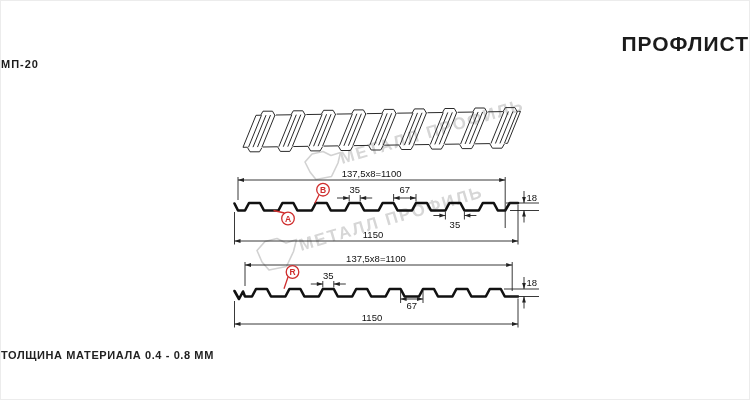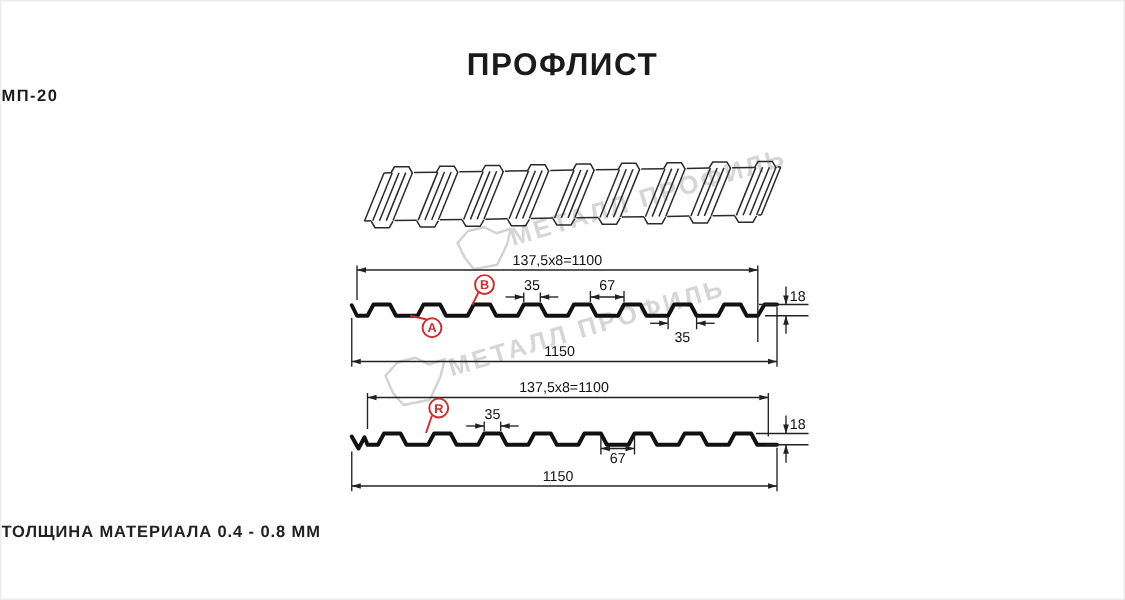--- a/index.html
+++ b/index.html
@@ -2,21 +2,21 @@
 <html><head>
 <meta charset="utf-8">
 <style>
   html,body{margin:0;padding:0;background:#fff;}
   .page{
     position:relative;width:750px;height:400px;background:#ffffff;
     font-family:"Liberation Sans",sans-serif;overflow:hidden;
     border:1px solid #ececec;box-sizing:border-box;
   }
   .title{
-    position:absolute;top:31px;left:0;width:100%;text-align:center;
+    position:absolute;top:31px;left:0;width:100%;text-align:right;
     font-size:21px;font-weight:bold;letter-spacing:1px;color:#1b1b1b;
   }
   .subtitle{
     position:absolute;top:57px;left:0;width:100%;text-align:left;
     font-size:11px;font-weight:600;letter-spacing:1px;color:#1b1b1b;
   }
   .footer-note{
     position:absolute;top:348px;left:0;width:100%;text-align:left;
     font-size:11px;font-weight:600;letter-spacing:.6px;color:#222222;
   }

